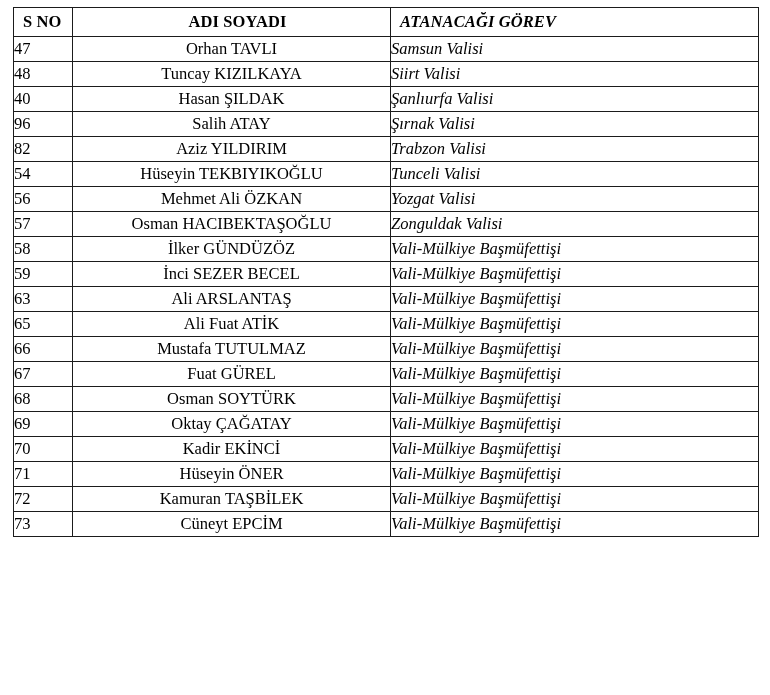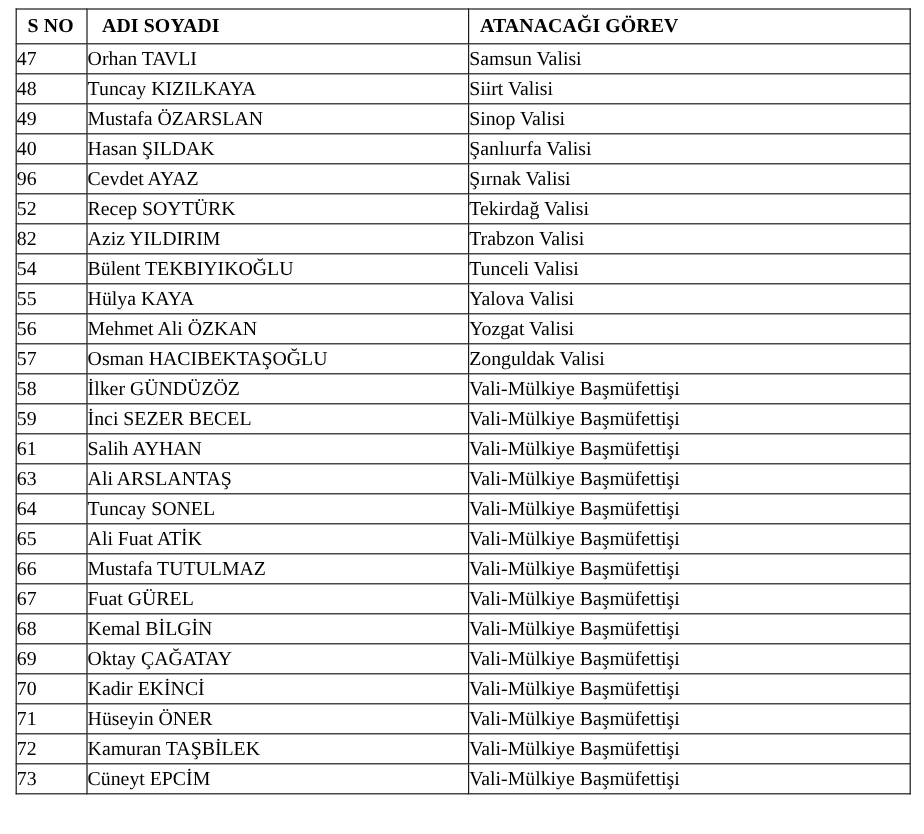--- a/index.html
+++ b/index.html
@@ -51,28 +51,29 @@
   .appointment-table tbody td {
     height: 24px;
   }
   .cell-sno {
     padding-left: 9px;
     text-align: left;
     white-space: nowrap;
   }
   .cell-name {
     padding-left: 12px;
-    text-align: left;
+    text-align: center;
     white-space: nowrap;
     margin-left: 47px;
   }
   .cell-duty {
     padding-left: 9px;
     text-align: left;
     white-space: nowrap;
+    font-style: italic;
   }
   thead .cell-sno { padding-left: 9px; }
   thead .cell-name { padding-left: 12px; }
   thead .cell-duty { padding-left: 9px; }
 </style>
 </head>
 <body>
 
 <div class="page">
 
@@ -94,53 +95,38 @@
           <td class="cell-sno">47</td>
           <td class="cell-name">Orhan TAVLI</td>
           <td class="cell-duty">Samsun Valisi</td>
         </tr>
         <tr>
           <td class="cell-sno">48</td>
           <td class="cell-name">Tuncay KIZILKAYA</td>
           <td class="cell-duty">Siirt Valisi</td>
         </tr>
         <tr>
-          <td class="cell-sno">49</td>
-          <td class="cell-name">Mustafa ÖZARSLAN</td>
-          <td class="cell-duty">Sinop Valisi</td>
-        </tr>
-        <tr>
           <td class="cell-sno">40</td>
           <td class="cell-name">Hasan ŞILDAK</td>
           <td class="cell-duty">Şanlıurfa Valisi</td>
         </tr>
         <tr>
           <td class="cell-sno">96</td>
-          <td class="cell-name">Cevdet AYAZ</td>
+          <td class="cell-name">Salih ATAY</td>
           <td class="cell-duty">Şırnak Valisi</td>
-        </tr>
-        <tr>
-          <td class="cell-sno">52</td>
-          <td class="cell-name">Recep SOYTÜRK</td>
-          <td class="cell-duty">Tekirdağ Valisi</td>
         </tr>
         <tr>
           <td class="cell-sno">82</td>
           <td class="cell-name">Aziz YILDIRIM</td>
           <td class="cell-duty">Trabzon Valisi</td>
         </tr>
         <tr>
           <td class="cell-sno">54</td>
-          <td class="cell-name">Bülent TEKBIYIKOĞLU</td>
+          <td class="cell-name">Hüseyin TEKBIYIKOĞLU</td>
           <td class="cell-duty">Tunceli Valisi</td>
-        </tr>
-        <tr>
-          <td class="cell-sno">55</td>
-          <td class="cell-name">Hülya KAYA</td>
-          <td class="cell-duty">Yalova Valisi</td>
         </tr>
         <tr>
           <td class="cell-sno">56</td>
           <td class="cell-name">Mehmet Ali ÖZKAN</td>
           <td class="cell-duty">Yozgat Valisi</td>
         </tr>
         <tr>
           <td class="cell-sno">57</td>
           <td class="cell-name">Osman HACIBEKTAŞOĞLU</td>
           <td class="cell-duty">Zonguldak Valisi</td>
@@ -149,52 +135,42 @@
           <td class="cell-sno">58</td>
           <td class="cell-name">İlker GÜNDÜZÖZ</td>
           <td class="cell-duty">Vali-Mülkiye Başmüfettişi</td>
         </tr>
         <tr>
           <td class="cell-sno">59</td>
           <td class="cell-name">İnci SEZER BECEL</td>
           <td class="cell-duty">Vali-Mülkiye Başmüfettişi</td>
         </tr>
         <tr>
-          <td class="cell-sno">61</td>
-          <td class="cell-name">Salih AYHAN</td>
-          <td class="cell-duty">Vali-Mülkiye Başmüfettişi</td>
-        </tr>
-        <tr>
           <td class="cell-sno">63</td>
           <td class="cell-name">Ali ARSLANTAŞ</td>
-          <td class="cell-duty">Vali-Mülkiye Başmüfettişi</td>
-        </tr>
-        <tr>
-          <td class="cell-sno">64</td>
-          <td class="cell-name">Tuncay SONEL</td>
           <td class="cell-duty">Vali-Mülkiye Başmüfettişi</td>
         </tr>
         <tr>
           <td class="cell-sno">65</td>
           <td class="cell-name">Ali Fuat ATİK</td>
           <td class="cell-duty">Vali-Mülkiye Başmüfettişi</td>
         </tr>
         <tr>
           <td class="cell-sno">66</td>
           <td class="cell-name">Mustafa TUTULMAZ</td>
           <td class="cell-duty">Vali-Mülkiye Başmüfettişi</td>
         </tr>
         <tr>
           <td class="cell-sno">67</td>
           <td class="cell-name">Fuat GÜREL</td>
           <td class="cell-duty">Vali-Mülkiye Başmüfettişi</td>
         </tr>
         <tr>
           <td class="cell-sno">68</td>
-          <td class="cell-name">Kemal BİLGİN</td>
+          <td class="cell-name">Osman SOYTÜRK</td>
           <td class="cell-duty">Vali-Mülkiye Başmüfettişi</td>
         </tr>
         <tr>
           <td class="cell-sno">69</td>
           <td class="cell-name">Oktay ÇAĞATAY</td>
           <td class="cell-duty">Vali-Mülkiye Başmüfettişi</td>
         </tr>
         <tr>
           <td class="cell-sno">70</td>
           <td class="cell-name">Kadir EKİNCİ</td>

